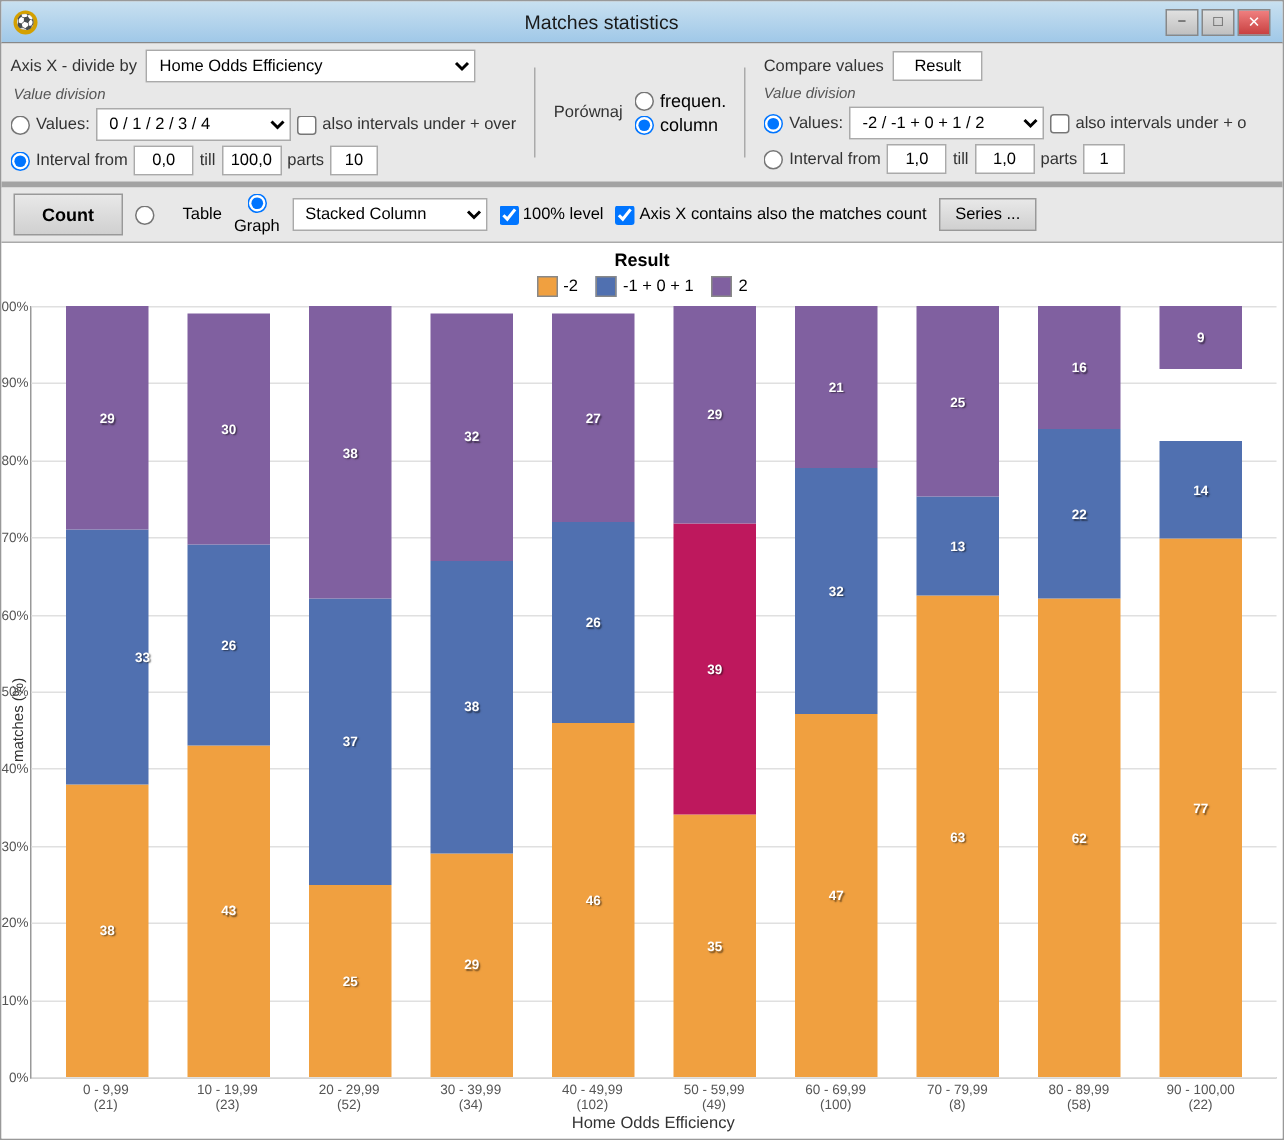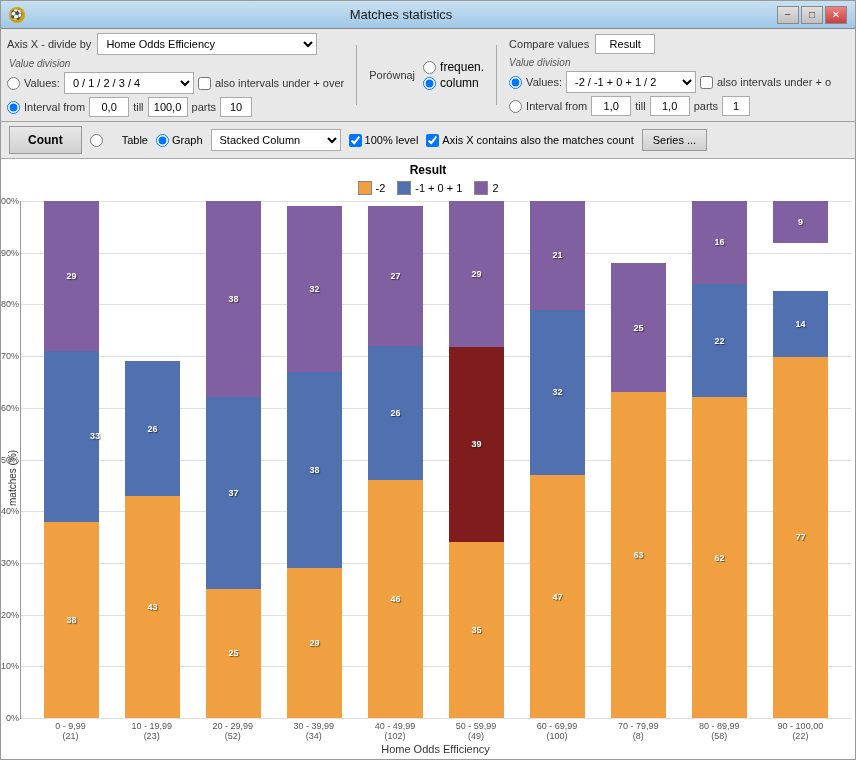--- a/index.html
+++ b/index.html
@@ -62,21 +62,21 @@
       justify-content: center;
       color: #333;
     }
     .title-btn.close {
       background: linear-gradient(to bottom, #f08080, #c84040);
       color: white;
     }
     .toolbar {
       background: #e8e8e8;
       padding: 4px 6px;
-      border-bottom: 1px solid #a3a3a3;
+      border-bottom: 4px solid #a3a3a3;
       flex-shrink: 0;
     }
     .toolbar-row {
       display: flex;
       align-items: center;
       gap: 6px;
       margin-bottom: 3px;
     }
     .toolbar-row:last-child { margin-bottom: 0; }
     .label { font-size: 11px; color: #333; white-space: nowrap; }
@@ -360,21 +360,21 @@
       </div>
     </div>
   </div>
 
   <div class="action-bar">
     <button class="count-btn">Count</button>
     <label style="display:flex;align-items:center;gap:19px;font-size:11px;">
       <input type="radio" name="viewtype" style="">
       <span>Table</span>
     </label>
-    <label style="display:flex;align-items:center;gap:3px;font-size:11px;">
+    <label style="display:flex;align-items:center;gap:3px;font-size:11px;flex-direction:column;">
       <input type="radio" name="viewtype" checked="" style="">
       <span>Graph</span>
     </label>
     <select class="dropdown" style="width:130px;">
       <option>Stacked Column</option>
     </select>
     <label class="checkbox-label">
       <input type="checkbox" checked="" style="">
       <span>100% level</span>
     </label>
@@ -431,48 +431,50 @@
             <div class="y-tick-label" style="top: 0%;">100%</div>
             <div class="bars-container">
               <div class="bar-group">
                 <div class="bar-segment" style="height: 38%; background: rgb(240, 160, 64);">38</div>
                 <div class="bar-segment" style="height: 33%; background: rgb(80, 112, 176); padding-left: 47px;">33</div>
                 <div class="bar-segment" style="height: 29%; background: rgb(128, 96, 160);">29</div>
               </div>
               <div class="bar-group">
                 <div class="bar-segment" style="height: 43%; background: rgb(240, 160, 64);">43</div>
                 <div class="bar-segment" style="height: 26%; background: rgb(80, 112, 176);">26</div>
+                <div class="bar-segment" style="height: 30%; background: rgb(128, 96, 160);">30</div>
               </div>
               <div class="bar-group">
                 <div class="bar-segment" style="height: 25%; background: rgb(240, 160, 64);">25</div>
                 <div class="bar-segment" style="height: 37%; background: rgb(80, 112, 176);">37</div>
                 <div class="bar-segment" style="height: 38%; background: rgb(128, 96, 160);">38</div>
               </div>
               <div class="bar-group">
                 <div class="bar-segment" style="height: 29%; background: rgb(240, 160, 64);">29</div>
                 <div class="bar-segment" style="height: 38%; background: rgb(80, 112, 176);">38</div>
                 <div class="bar-segment" style="height: 32%; background: rgb(128, 96, 160);">32</div>
               </div>
               <div class="bar-group">
                 <div class="bar-segment" style="height: 46%; background: rgb(240, 160, 64);">46</div>
                 <div class="bar-segment" style="height: 26%; background: rgb(80, 112, 176);">26</div>
                 <div class="bar-segment" style="height: 27%; background: rgb(128, 96, 160);">27</div>
               </div>
               <div class="bar-group">
                 <div class="bar-segment" style="height: 35%; background: rgb(240, 160, 64);">35</div>
-                <div class="bar-segment" style="height: 39%; background: #7f1d1d;">39</div>
+                <div class="bar-segment" style="height: 39%; background: #be185d;">39</div>
                 <div class="bar-segment" style="height: 29%; background: rgb(128, 96, 160);">29</div>
               </div>
               <div class="bar-group">
                 <div class="bar-segment" style="height: 47%; background: rgb(240, 160, 64);">47</div>
                 <div class="bar-segment" style="height: 32%; background: rgb(80, 112, 176);">32</div>
                 <div class="bar-segment" style="height: 21%; background: rgb(128, 96, 160);">21</div>
               </div>
               <div class="bar-group">
                 <div class="bar-segment" style="height: 63%; background: rgb(240, 160, 64);">63</div>
+                <div class="bar-segment" style="height: 13%; background: rgb(80, 112, 176);">13</div>
                 <div class="bar-segment" style="height: 25%; background: rgb(128, 96, 160);">25</div>
               </div>
               <div class="bar-group">
                 <div class="bar-segment" style="height: 62%; background: rgb(240, 160, 64);">62</div>
                 <div class="bar-segment" style="height: 22%; background: rgb(80, 112, 176);">22</div>
                 <div class="bar-segment" style="height: 16%; background: rgb(128, 96, 160);">16</div>
               </div>
               <div class="bar-group">
                 <div class="bar-segment" style="height: 77%; background: rgb(240, 160, 64);">77</div>
                 <div class="bar-segment" style="height: 14%; background: rgb(80, 112, 176); margin-top: 48px;">14</div>

